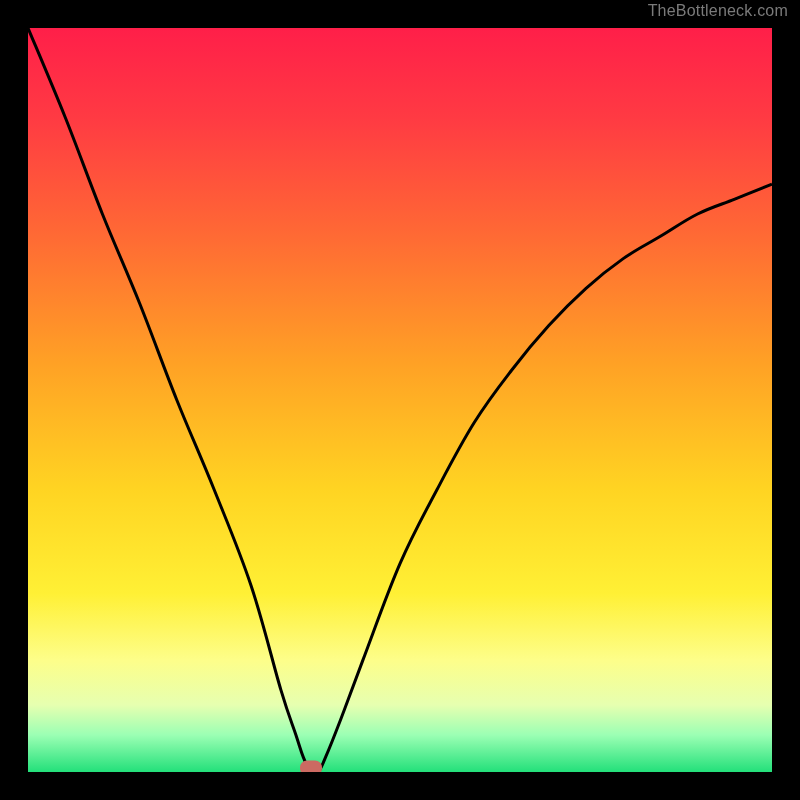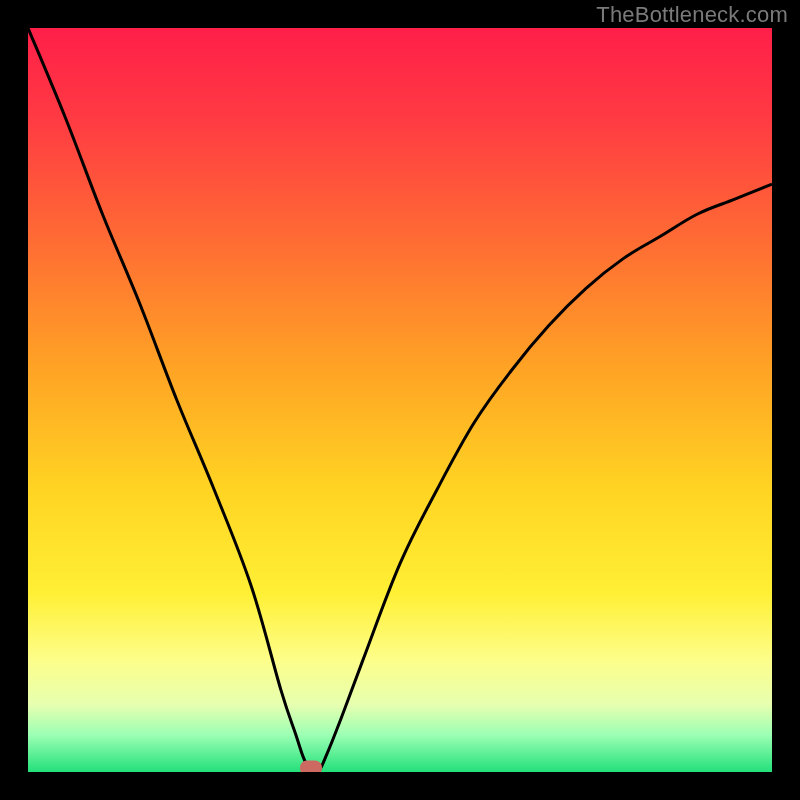--- a/index.html
+++ b/index.html
@@ -15,21 +15,21 @@
     position: relative;
     width: 800px;
     height: 800px;
     background: #000;
   }
   .watermark {
     position: absolute;
     top: 2px;
     right: 12px;
     color: #7a7a7a;
-    font-size: 22px;
+    font-size: 16px;
     font-weight: 500;
     letter-spacing: 0.2px;
     z-index: 10;
     user-select: none;
   }
   .plot {
     position: absolute;
     left: 28px;
     top: 28px;
     width: 744px;

